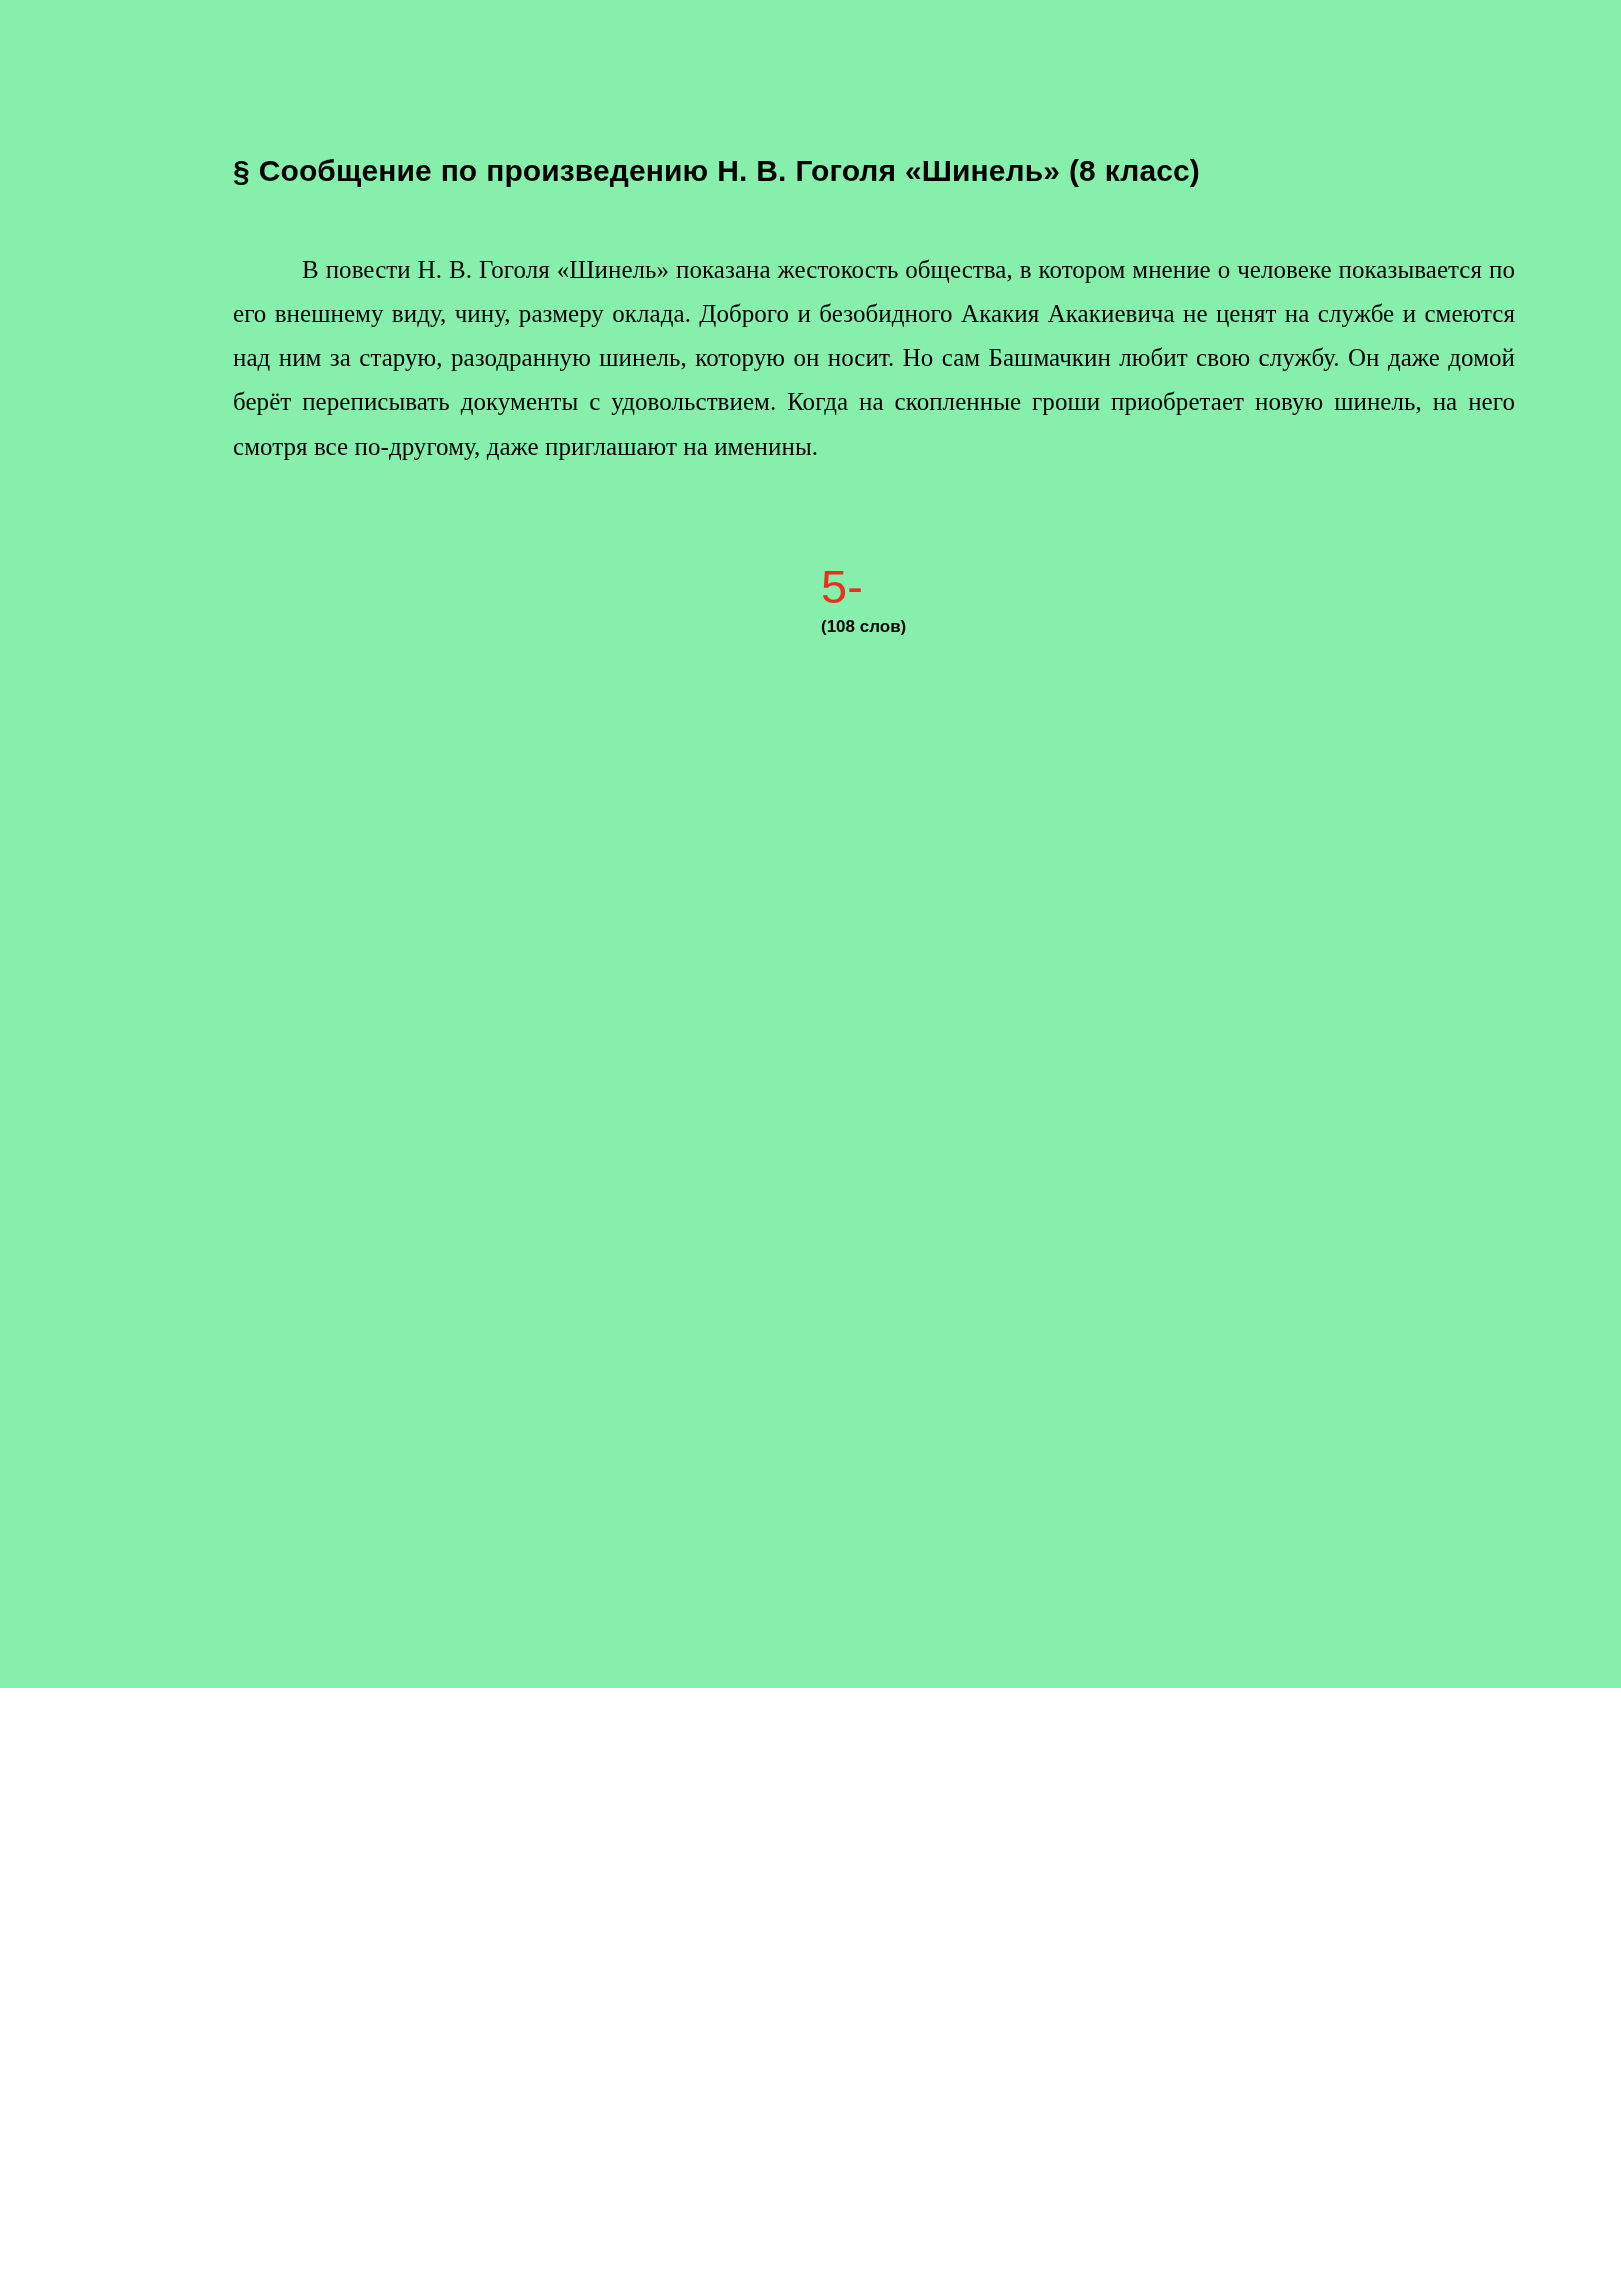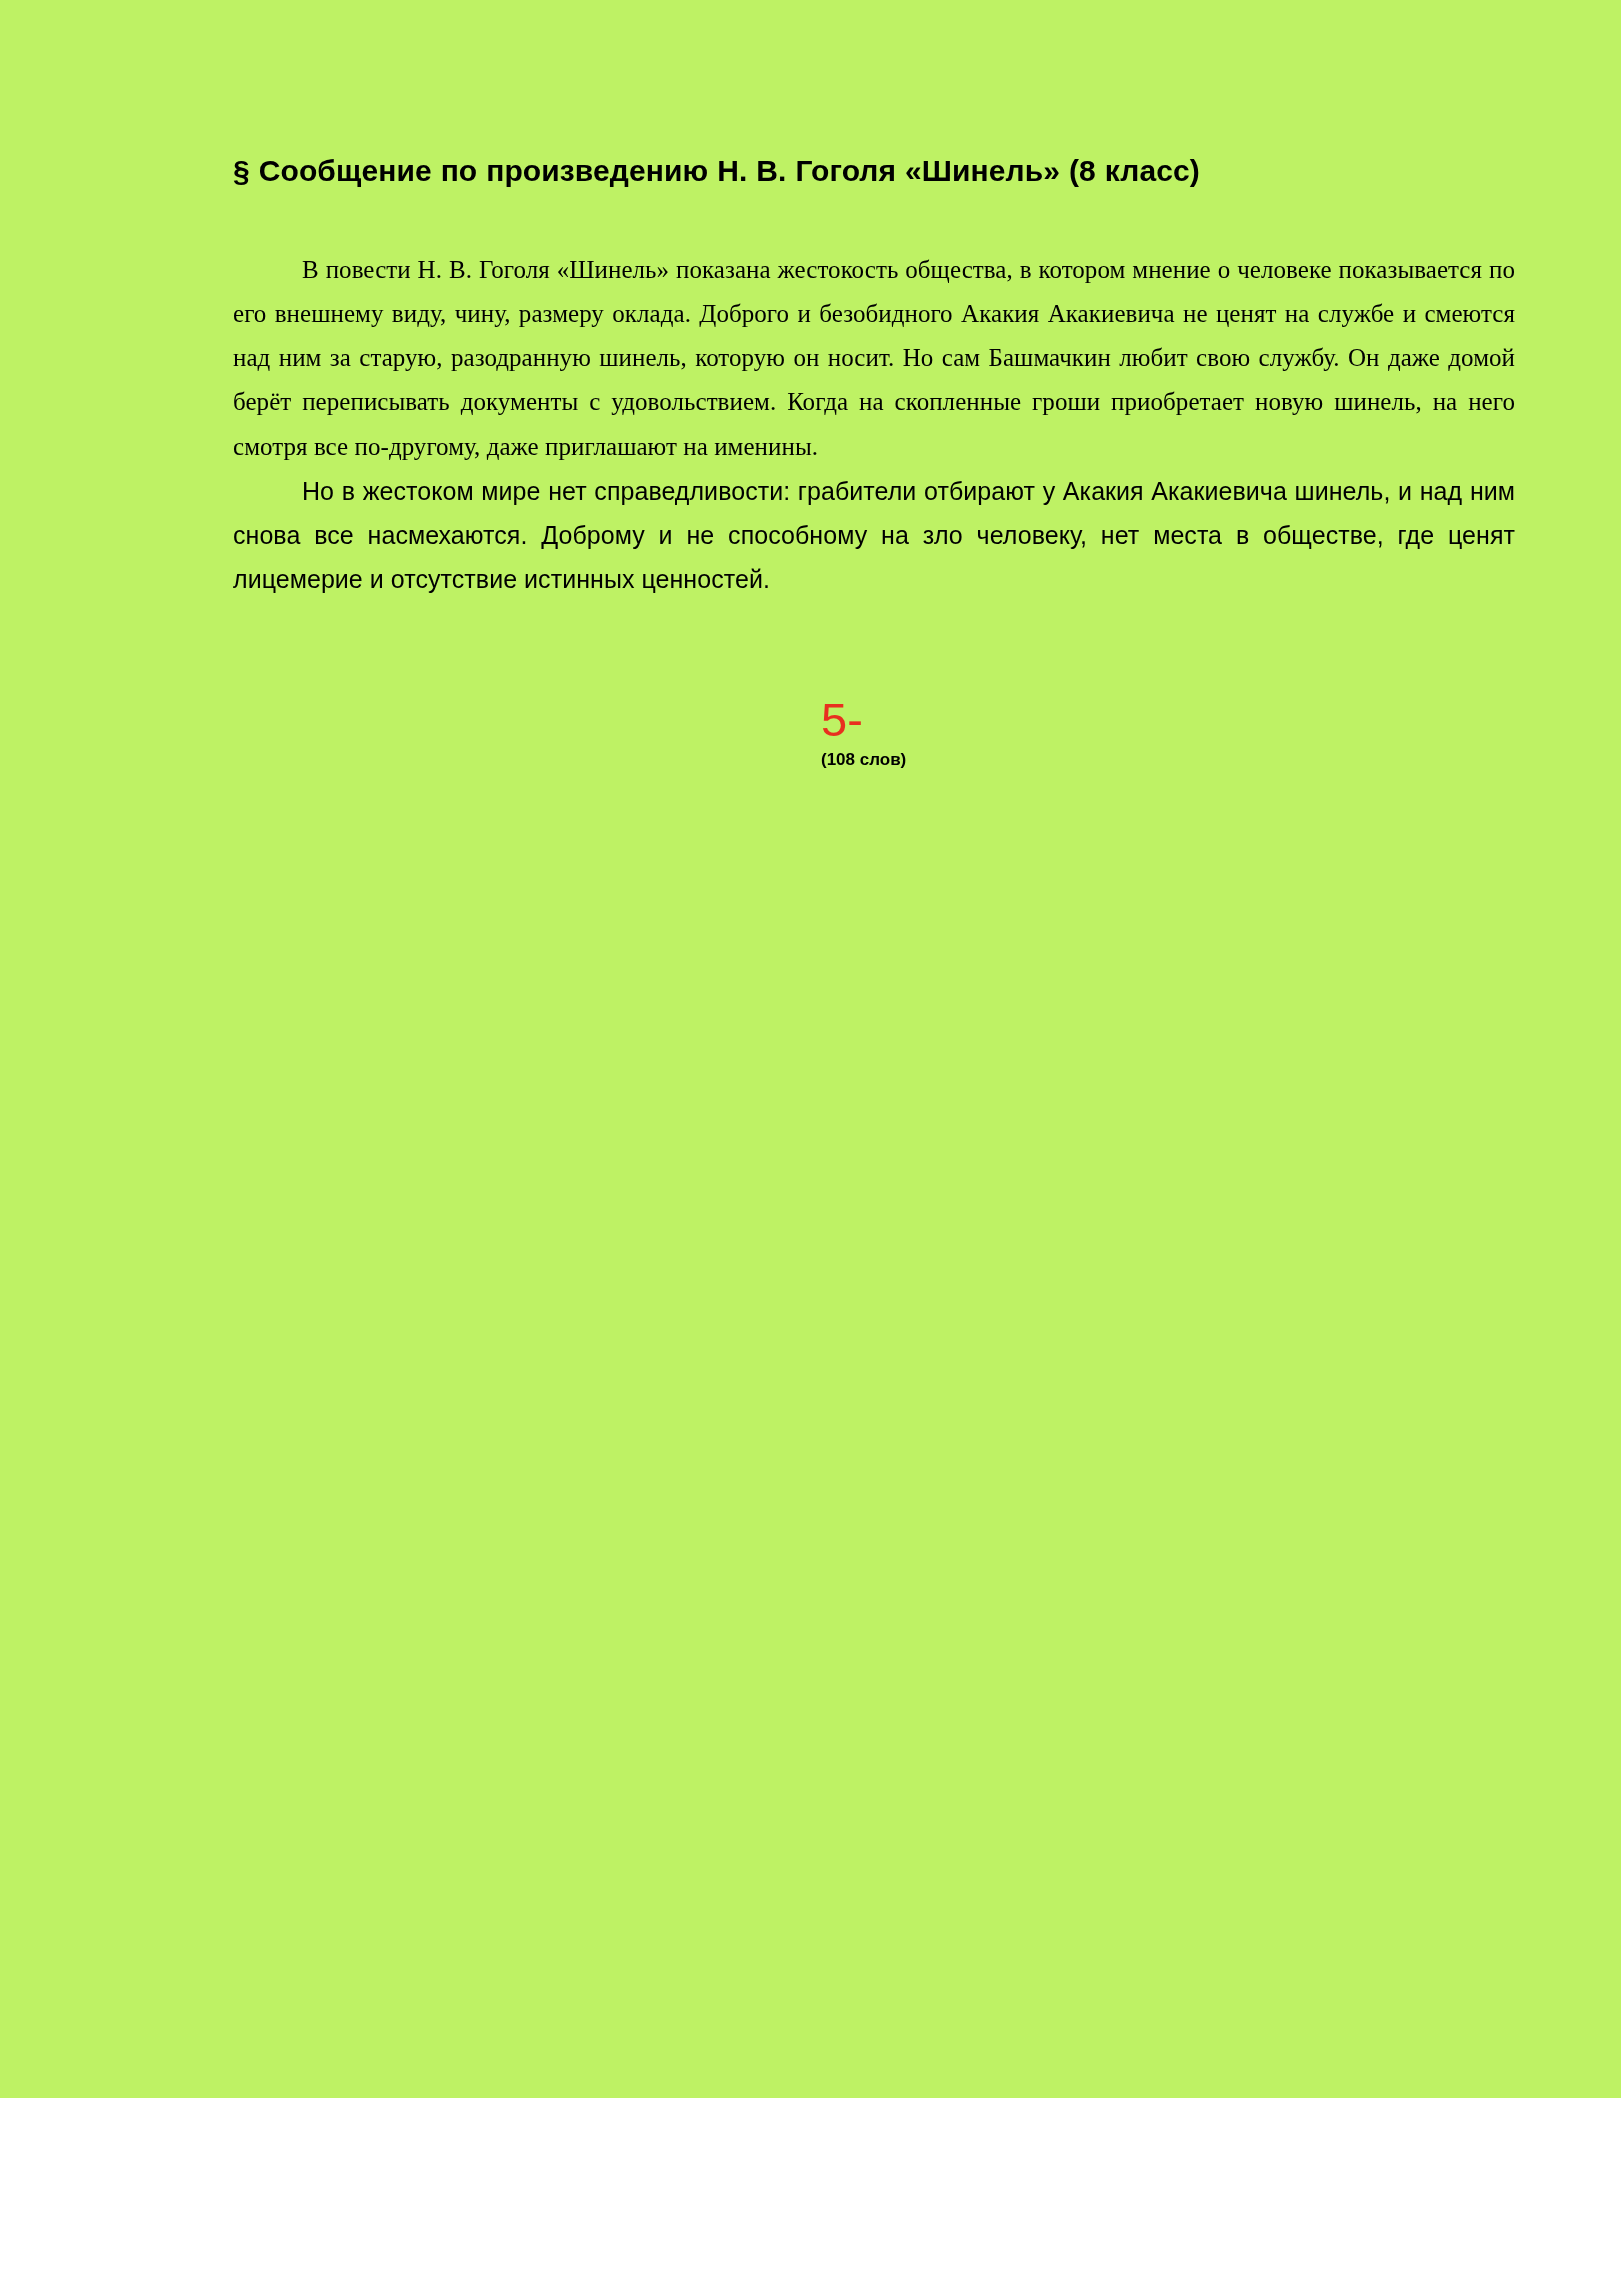--- a/index.html
+++ b/index.html
@@ -8,22 +8,22 @@
     padding: 0;
     background: #ffffff;
   }
   body {
     font-family: "Liberation Sans", sans-serif;
     color: #000000;
   }
   .page {
     position: relative;
     width: 1621px;
-    height: 2098px;
-    background: #bef264;
+    height: 1688px;
+    background: #86efac;
     overflow: hidden;
     box-sizing: border-box;
   }
   .content {
     position: absolute;
     left: 233px;
     top: 0;
     width: 1282px;
   }
   .doc-title {
@@ -74,21 +74,20 @@
 <body>
 
 <div class="page">
   <div class="content">
 
     <h1 class="doc-title"><span class="title-line-1">§   Сообщение   по   произведению   Н. В. Гоголя</span>
       <span class="title-line-2">«Шинель» (8 класс)</span></h1>
 
     <p class="para first">В повести Н. В. Гоголя «Шинель» показана жестокость общества, в котором мнение о человеке показывается по его внешнему виду, чину, размеру оклада. Доброго и безобидного Акакия Акакиевича не ценят на службе и смеются над ним за старую, разодранную шинель, которую он носит. Но сам Башмачкин любит свою службу. Он даже домой берёт переписывать документы с удовольствием. Когда на скопленные гроши приобретает новую шинель, на него смотря все по-другому, даже приглашают на именины.</p>
 
-    <p class="para">Но в жестоком мире нет справедливости: грабители отбирают у Акакия Акакиевича шинель, и над ним снова все насмехаются. Доброму и не способному на зло человеку, нет места в обществе, где ценят лицемерие и отсутствие истинных ценностей.</p>
 
     <div class="mark-block">
       <span class="grade-mark">5-</span>
       <span class="word-count">(108 слов)</span>
     </div>
 
   </div>
 </div>
 
 

